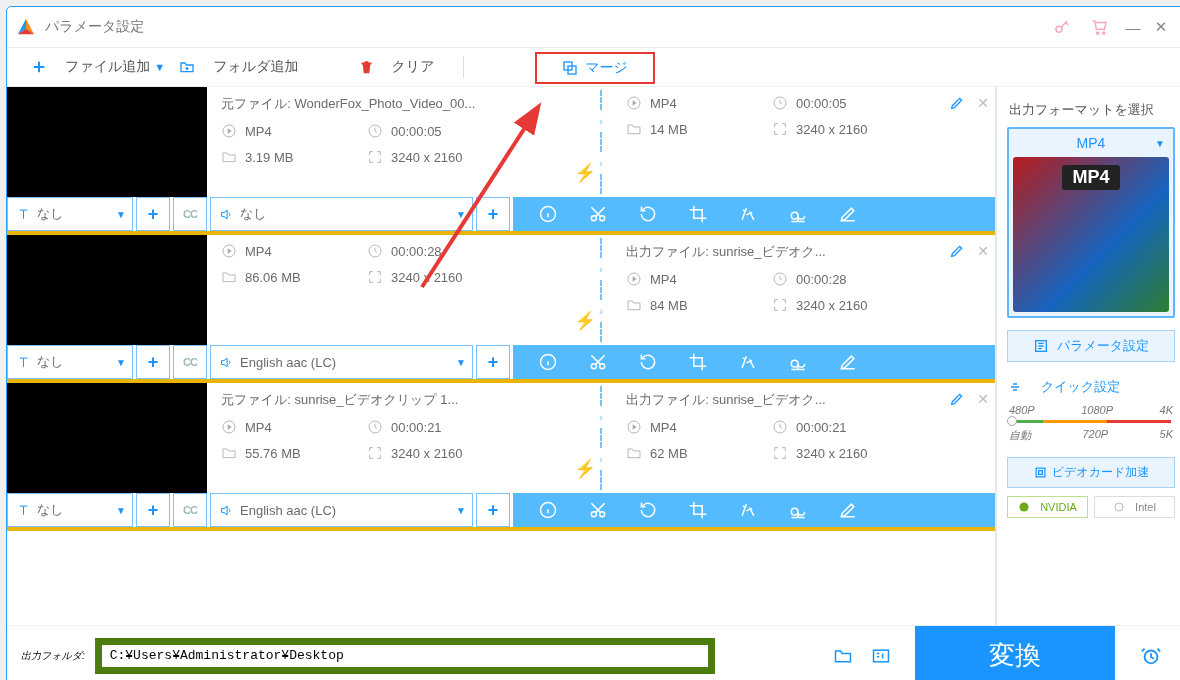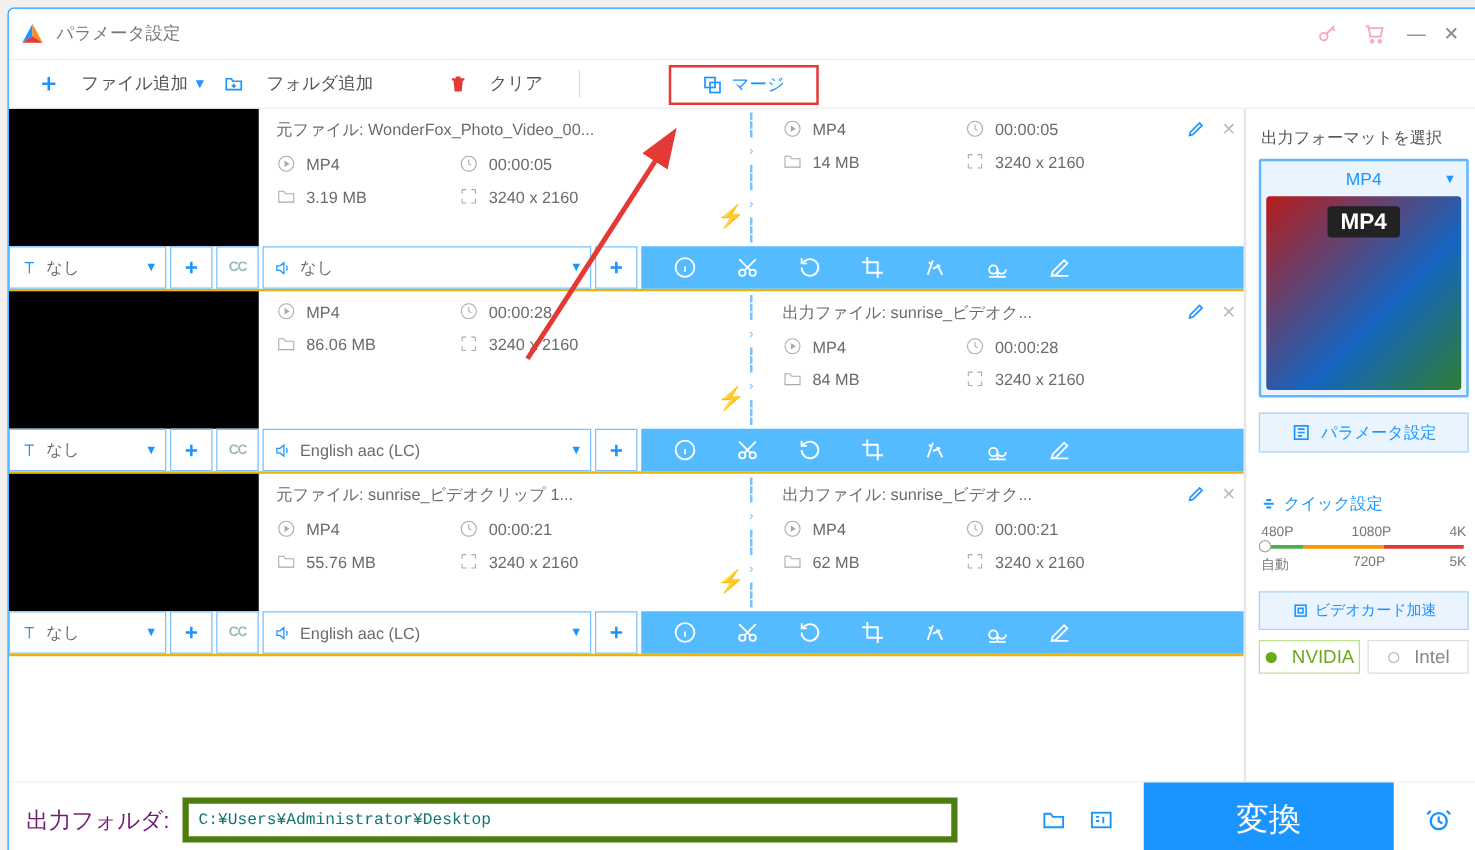--- a/index.html
+++ b/index.html
@@ -14,21 +14,21 @@
 .toolbar { height:40px; border-top:1px solid #eee; border-bottom:1px solid #eee; display:flex; align-items:center; padding:0 14px; position:relative; }
 .tb-btn { display:flex; align-items:center; gap:18px; font-size:14px; color:#555; padding:4px 10px; cursor:pointer; }
 .tb-btn.blue svg { color:#1a95ff; }
 .tb-btn.red svg { color:#e53935; }
 .tb-chev { color:#1a95ff; font-size:11px; margin:0 4px 0 -6px; cursor:pointer; }
 .tb-sep { width:1px; height:22px; background:#ddd; margin:0 18px; }
 .merge-box { position:absolute; left:528px; top:4px; width:120px; height:32px; border:2px solid #e53935; display:flex; align-items:center; justify-content:center; gap:7px; color:#1a95ff; font-size:14px; cursor:pointer; }
 .main { display:flex; height:calc(100% - 40px - 40px - 60px); }
 .list { flex:1; overflow-y:auto; position:relative; }
 .sidebar { width:190px; border-left:2px solid #e6e6e6; padding:10px 10px; font-size:13px; }
-.item { border-bottom:2px solid #eab308; }
+.item { border-bottom:4px solid #eab308; }
 .item-top { display:flex; }
 .thumb { width:200px; height:110px; background:#000; flex:none; }
 .info { flex:1; display:flex; position:relative; }
 .info-col { flex:1; padding:8px 14px; font-family:"Courier New",monospace; font-size:13px; color:#6b6b6b; display:flex; flex-direction:column; gap:10px; }
 .info-row { display:flex; align-items:center; gap:26px; }
 .info-cell { display:flex; align-items:center; gap:8px; min-width:120px; }
 .info-cell svg { width:16px; height:16px; stroke:#aaa; fill:none; stroke-width:1.3; flex:none; }
 .info-sep { width:22px; display:flex; flex-direction:column; align-items:center; justify-content:space-around; }
 .info-sep .dash { width:1px; height:20px; border-left:2px dashed #77c2ff; }
 .info-sep .chev { color:#77c2ff; font-size:11px; }
@@ -46,32 +46,32 @@
 .tools { flex:1; background:#55bbff; display:flex; align-items:center; gap:28px; padding:0 0 0 24px; margin-left:3px; }
 .tools .ti { width:22px; height:22px; color:#fff; cursor:pointer; display:flex; align-items:center; justify-content:center; }
 .tools .ti svg { width:20px; height:20px; stroke:#fff; fill:none; stroke-width:1.8; }
 .sidebar h4 { font-size:13px; color:#555; font-weight:normal; margin:4px 0 8px 2px; }
 .fmt-card { border:2px solid #62b6ff; border-radius:2px; padding:4px; background:#eaf4ff; }
 .fmt-card .hdr { display:flex; align-items:center; justify-content:center; color:#1a95ff; font-size:14px; padding:2px 0 6px 0; position:relative; font-family:"Courier New",monospace; }
 .fmt-card .hdr .dd { position:absolute; right:4px; font-size:10px; }
 .fmt-card .img { width:100%; height:155px; background:linear-gradient(135deg,#b71c1c 0%,#1565c0 60%,#2e7d32 100%); border-radius:3px; position:relative; display:flex; align-items:flex-start; justify-content:center; }
 .fmt-card .img .badge { margin-top:8px; background:#222; color:#fff; font-size:18px; padding:2px 10px; border-radius:3px; font-family:Arial; font-weight:bold; }
 .param-btn { margin-top:12px; border:1px solid #a7d3f7; background:#eaf4ff; padding:6px; display:flex; align-items:center; justify-content:center; gap:8px; color:#1a95ff; font-size:13px; cursor:pointer; }
-.quick-hdr { display:flex; align-items:center; gap:6px; color:#1a95ff; font-size:13px; margin:32px 0 8px 2px; }
+.quick-hdr { display:flex; align-items:center; gap:20px; color:#1a95ff; font-size:13px; margin:16px 0 8px 2px; }
 .slider-wrap { font-size:11px; color:#777; }
-.slider-row { display:flex; justify-content:space-between; padding:0 2px; }
+.slider-row { display:flex; justify-content:space-between; padding:0 2px;font-style:italic; }
 .slider-bar { position:relative; height:4px; margin:4px 4px 0 4px; }
 .sl-seg { position:absolute; height:3px; top:0; }
 .gpu-btn { margin-top:14px; border:1px solid #a7d3f7; background:#eaf4ff; padding:6px; display:flex; align-items:center; justify-content:center; gap:4px; color:#1a95ff; font-size:12px; cursor:pointer; }
 .vendor-row { display:flex; gap:6px; margin-top:8px; }
-.vendor { flex:1; border:1px solid #ddd; font-size:15px; display:flex; align-items:center; justify-content:center; gap:10px; padding:4px 0; color:#888; }
+.vendor { flex:1; border:1px solid #ddd; font-size:11px; display:flex; align-items:center; justify-content:center; gap:10px; padding:4px 0; color:#888; }
 .vendor.nv { color:#6aaa1a; border-color:#bde08f; }
 .footer { height:60px; border-top:1px solid #eee; display:flex; align-items:center; padding:0 14px; gap:10px; }
-.footer .lbl { font-size:18px; color:#701a75; }
-.footer input { flex:none; width:620px; height:36px; border:5px solid #4d7c0f; padding:0 8px; font-family:"Courier New",monospace; font-size:13px; color:#0f766e; }
+.footer .lbl { font-size:10px; color:#000000;font-style:italic; }
+.footer input { flex:none; width:620px; height:36px; border:7px solid #4d7c0f; padding:0 8px; font-family:"Courier New",monospace; font-size:13px; color:#000000; }
 .footer .spacer { flex:1; }
 .foot-ic { width:28px; height:28px; display:flex; align-items:center; justify-content:center; color:#1a95ff; cursor:pointer; }
 .foot-ic svg { width:20px; height:20px; stroke:#1a95ff; fill:none; stroke-width:1.8; }
 .convert { width:200px; height:60px; margin:-16px 0 -16px 10px; background:#1a95ff; color:#fff; font-size:26px; display:flex; align-items:center; justify-content:center; cursor:pointer; }
 .alarm { width:40px; display:flex; align-items:center; justify-content:center; color:#1a95ff; cursor:pointer; margin-left:6px; }
 .arrow-annot { position:absolute; pointer-events:none; }
 </style>
 </head>
 <body>
 

